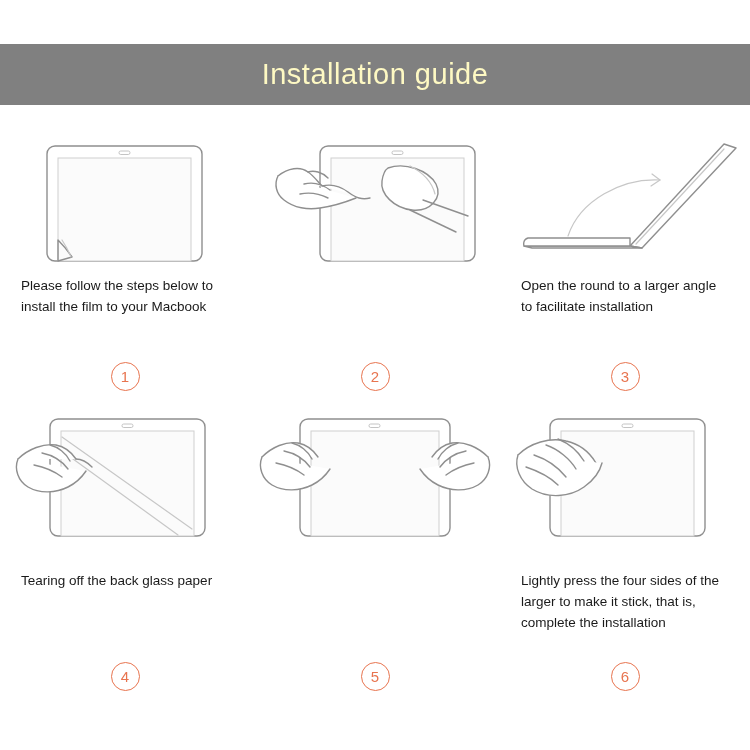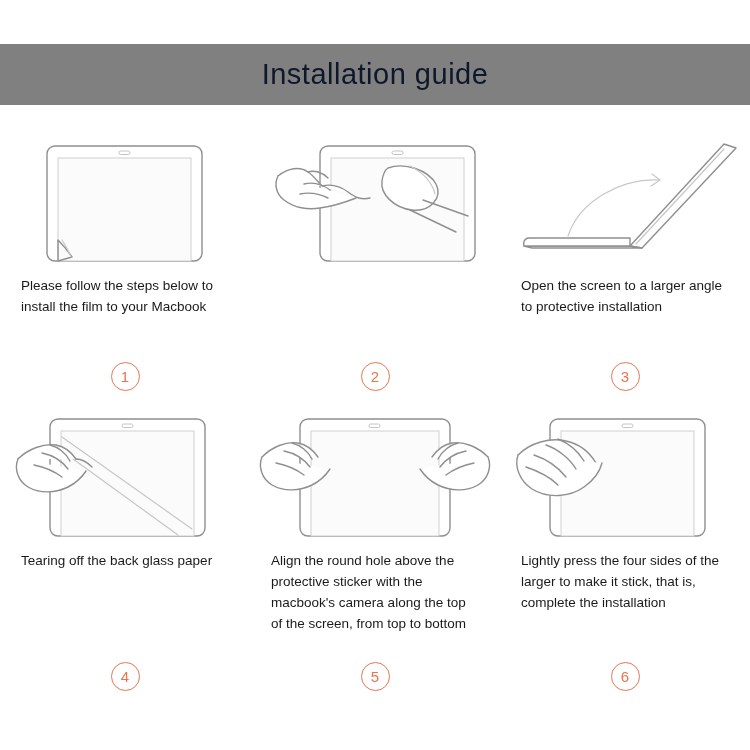--- a/index.html
+++ b/index.html
@@ -24,21 +24,21 @@
     left: 0;
     top: 44px;
     width: 750px;
     height: 61px;
     background: #808080;
     display: flex;
     align-items: center;
     justify-content: center;
   }
   .header-title {
-    color: #0f172a;
+    color: #fef9c3;
     font-size: 29px;
     font-weight: normal;
     letter-spacing: 0.5px;
   }
   .grid {
     position: absolute;
     left: 0;
     top: 130px;
     width: 750px;
     display: flex;
@@ -46,21 +46,21 @@
   }
   .cell {
     width: 250px;
     box-sizing: border-box;
     padding: 0 6px;
     display: flex;
     flex-direction: column;
     align-items: center;
   }
   .row1 .cell { height: 275px; }
-  .row2 .cell { height: 300px; }
+  .row2 .cell { height: 300px; gap: 20px; }
   .art {
     width: 230px;
     height: 125px;
     position: relative;
     margin-top: 6px;
   }
   .caption {
     width: 208px;
     margin-top: 14px;
     font-size: 13.5px;
@@ -164,21 +164,21 @@
             <path class="stroke fillw" d="M120 110 L 214 8 L 226 12 L 132 112 Z"></path>
             <path class="stroke-light" d="M126 108 L 214 13"></path>
 
             <path class="stroke fillw" d="M14 110 L 120 110 L 132 112 L 22 112 Z"></path>
             <path class="stroke fillw" d="M14 110 C 14 110, 12 104, 18 102 L 120 102 L 120 110 Z"></path>
 
             <path class="stroke-light" d="M58 100 C 70 64, 112 42, 150 44"></path>
             <path class="stroke-light" d="M150 44 L 142 38 M150 44 L 141 50"></path>
           </svg>
         </div>
-        <div class="caption">Open the screen to a larger angle to protective installation</div>
+        <div class="caption">Open the round to a larger angle to facilitate installation</div>
         <div class="num-wrap">
           <div class="num">3</div>
         </div>
       </div>
     </div>
 
     <div class="row2" style="display:flex;width:750px;">
 
       <div class="cell">
         <div class="art">
@@ -217,21 +217,20 @@
             <path class="stroke" d="M24 40 C 34 42, 44 48, 50 56"></path>
             <path class="stroke" d="M16 52 C 26 54, 36 58, 44 64"></path>
 
             <path class="stroke fillw" d="M228 46 C 218 36, 204 30, 192 32 C 182 34, 176 40, 172 46"></path>
             <path class="stroke fillw" d="M228 46 C 232 56, 228 68, 218 74 C 206 81, 190 80, 178 74 C 170 70, 164 64, 160 58"></path>
             <path class="stroke" d="M198 32 C 190 34, 182 40, 178 48"></path>
             <path class="stroke" d="M206 40 C 196 42, 186 48, 180 56"></path>
             <path class="stroke" d="M214 52 C 204 54, 194 58, 186 64"></path>
           </svg>
         </div>
-        <div class="caption">Align the round hole above the protective sticker with the macbook's camera along the top of the screen, from top to bottom</div>
         <div class="num-wrap">
           <div class="num">5</div>
         </div>
       </div>
 
       <div class="cell">
         <div class="art">
           <svg width="230" height="125" viewBox="0 0 230 125">
             <rect class="stroke fillw" x="40" y="8" width="155" height="117" rx="8"></rect>
             <rect x="51" y="20" width="133" height="105" fill="#fbfbfb" stroke="#cfcfcf" stroke-width="1"></rect>

